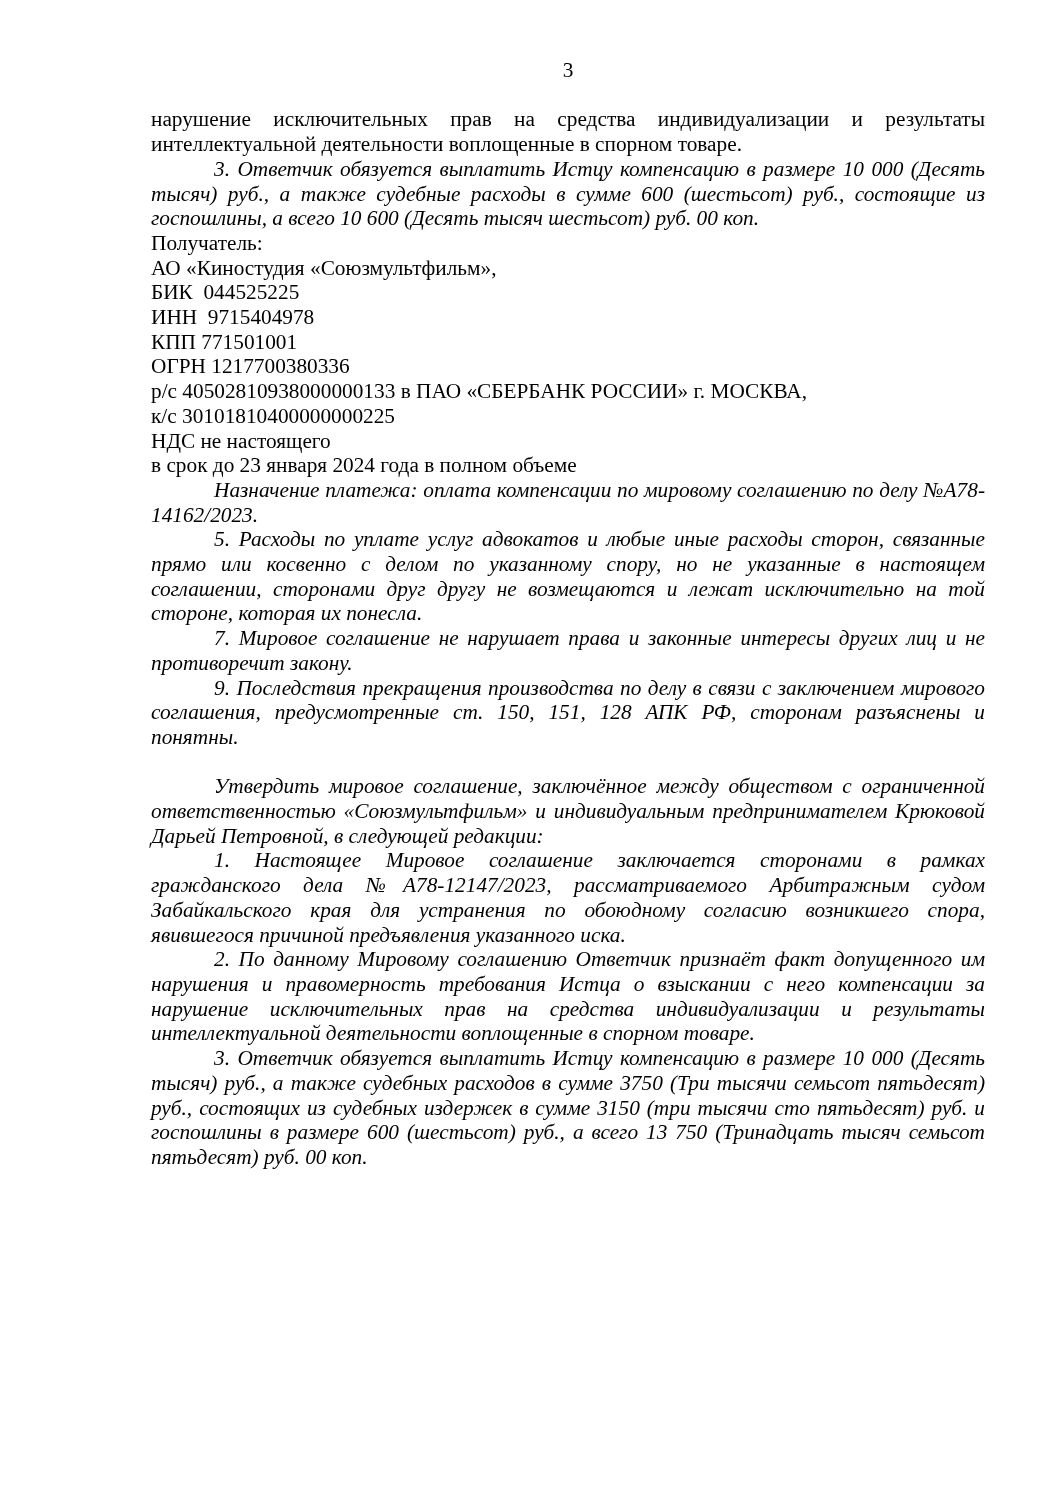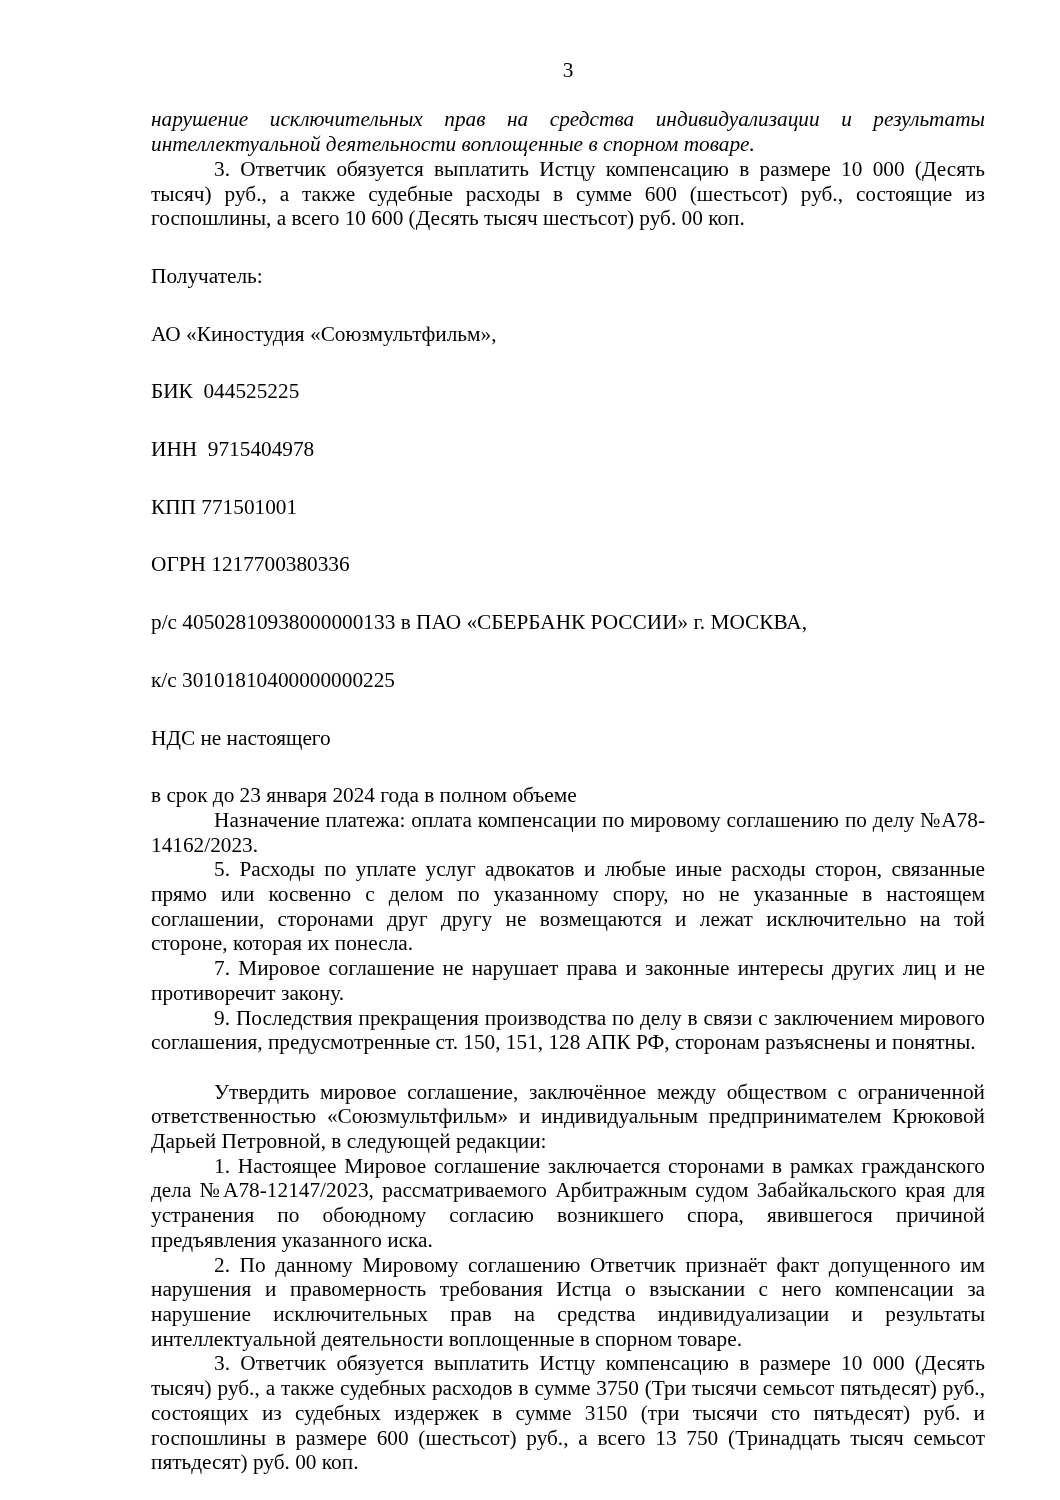--- a/index.html
+++ b/index.html
@@ -28,32 +28,31 @@
     text-align: left;
   }
   .blk {
     margin: 0;
     padding: 0;
   }
   
   .para {
     text-align: justify;
     text-indent: 63px;
+    font-style: italic;
   }
   
   .cont {
     text-align: justify;
     text-indent: 0;
-    font-style: italic;
   }
   
   .line {
     text-align: left;
     white-space: pre-wrap;
-    margin-top: 33px;
   }
   
   .spacer {
     height: 24.7px;
   }
 </style>
 </head>
 <body>
 
 <div class="page">

